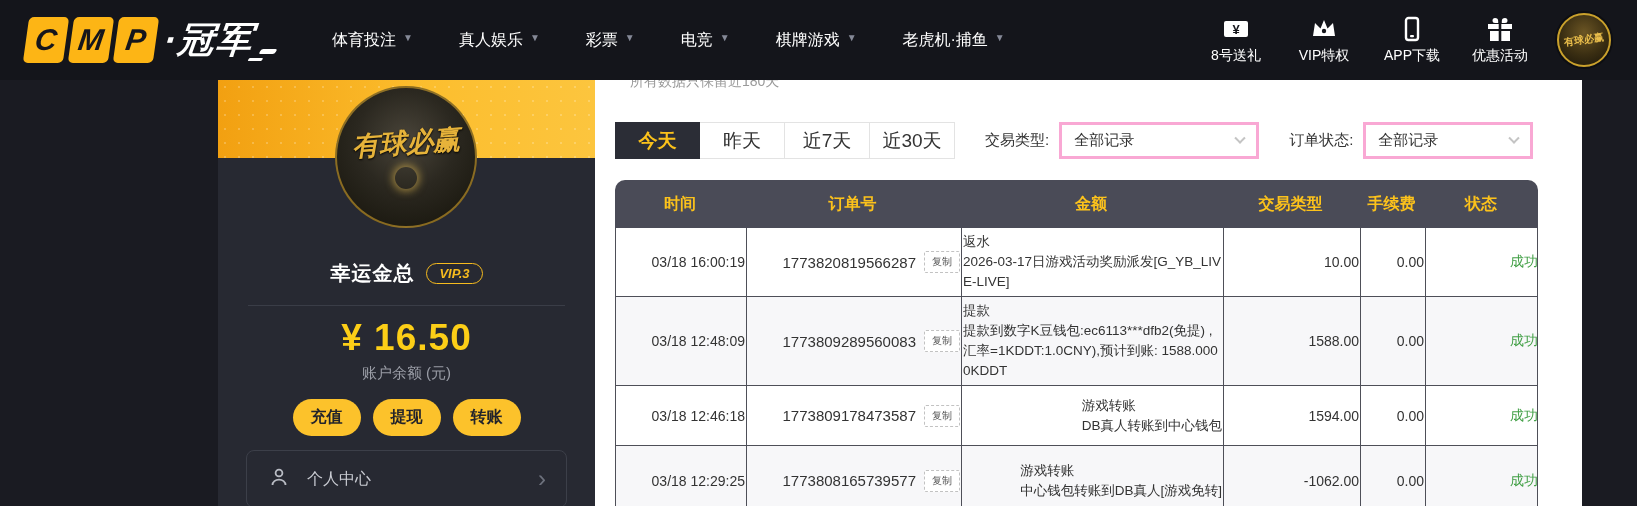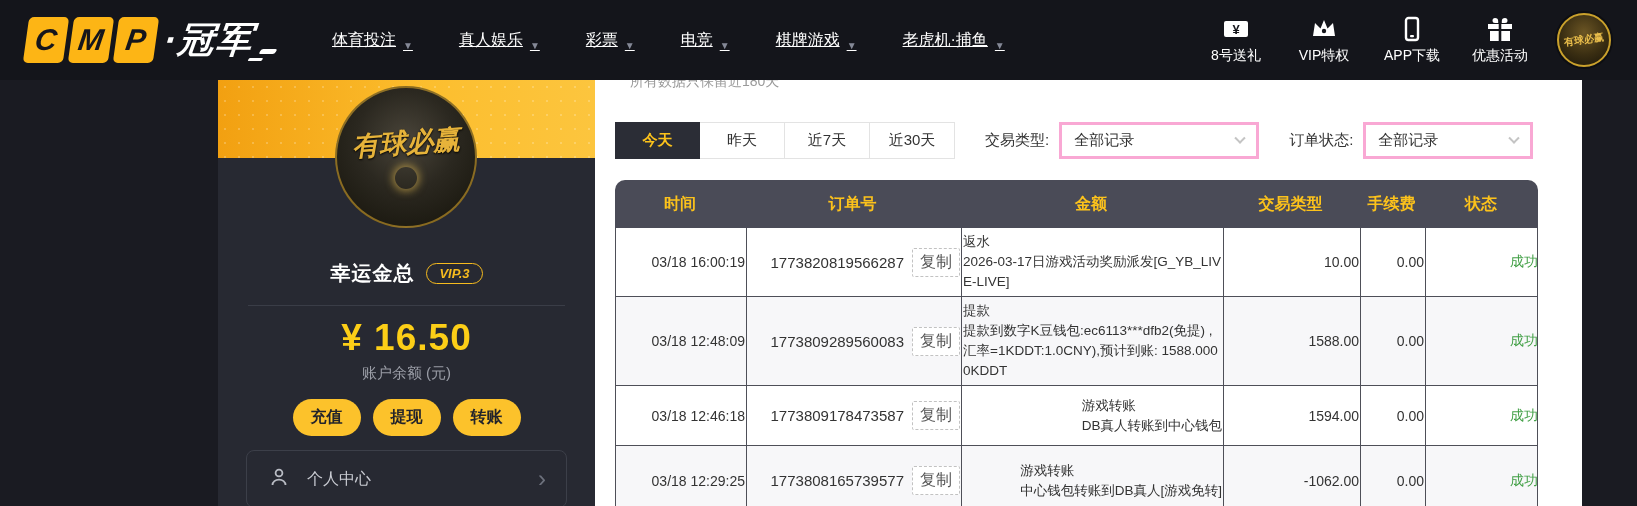--- a/index.html
+++ b/index.html
@@ -9,21 +9,21 @@
 
   
   .top-bar { position:absolute; left:0; top:0; width:1637px; height:80px; background:#14151b; display:flex; align-items:center; padding:0 26px; z-index:30; }
   .logo { display:flex; align-items:center; cursor:pointer; }
   .logo-tiles { display:flex; gap:5px; transform:skewX(-8deg); }
   .logo-tile { width:40px; height:46px; background:#fdb515; border-radius:5px; display:flex; align-items:center; justify-content:center; font-weight:bold; font-style:italic; font-size:30px; color:#15161c; }
   .logo-suffix { color:#fff; font-weight:bold; font-style:italic; font-size:36px; letter-spacing:2px; margin-left:8px; transform:skewX(-6deg); }
   .logo-dash { width:16px; height:5px; background:#fff; transform:skewX(-30deg); margin:22px 0 0 6px; border-radius:2px; box-shadow:-8px 8px 0 -1px #fff; }
 
   .main-nav { display:flex; align-items:center; gap:46px; margin-left:56px; }
-  .nav-item { display:flex; align-items:flex-end; gap:7px; color:#fff; font-size:16px; cursor:pointer; white-space:nowrap;text-decoration:underline; }
+  .nav-item { display:flex; align-items:flex-start; gap:7px; color:#fff; font-size:16px; cursor:pointer; white-space:nowrap; }
   .nav-caret { color:#858997; font-size:10px; margin-top:2px; }
 
   .quick-links { display:flex; align-items:center; gap:26px; margin-left:auto; }
   .quick-link { display:flex; flex-direction:column; align-items:center; gap:5px; color:#fff; font-size:14px; cursor:pointer; min-width:62px; }
   .quick-link svg { display:block; }
 
   .header-avatar { width:54px; height:54px; border-radius:50%; margin-left:26px; cursor:pointer;
     background:radial-gradient(circle at 50% 35%, #6b5524 0%, #3a2e12 55%, #191409 100%);
     border:2px solid #caa12c; display:flex; align-items:center; justify-content:center; overflow:hidden;
     box-shadow:0 0 0 2px #0d0e12; }
@@ -51,21 +51,21 @@
   .side-menu-label { color:#caccd3; font-size:16px; }
   .side-menu-chevron { margin-left:auto; color:#6d717d; font-size:24px; line-height:1; }
 
   
   .main { position:absolute; left:595px; top:80px; width:987px; height:426px; background:#ffffff; z-index:5; }
   .notice-clip { position:absolute; left:35px; top:0; height:13px; overflow:hidden; }
   .notice-clip span { display:block; margin-top:-7px; color:#9a9a9a; font-size:14px; white-space:nowrap; }
 
   .controls { position:absolute; left:20px; top:42px; display:flex; align-items:center; }
   .tabs { display:flex; }
-  .tab { width:85px; height:37px; display:flex; align-items:center; justify-content:center; font-size:15px; color:#333; background:#fff; border:1px solid #e3e3e3; border-left:none; cursor:pointer; }
+  .tab { width:85px; height:37px; display:flex; align-items:center; justify-content:center; font-size:19px; color:#333; background:#fff; border:1px solid #e3e3e3; border-left:none; cursor:pointer; }
   .tab:first-child { border-left:1px solid #e3e3e3; }
   .tab.active { background:#2b2d36; color:#fcc21b; font-weight:bold; border-color:#2b2d36; }
   .filter-label { font-size:15px; color:#333; margin-left:30px; margin-right:10px; white-space:nowrap; }
   .select { height:37px; border:3px solid #f9a8d4; border-radius:0; display:flex; align-items:center; padding:0 12px; font-size:15px; color:#333; cursor:pointer; background:#fff; }
   .select-1 { width:200px; }
   .select-2 { width:170px; }
   .select-caret { margin-left:auto; width:8px; height:8px; border-right:2px solid #c4c4c4; border-bottom:2px solid #c4c4c4; transform:rotate(45deg) translate(-2px,-2px); }
 
   .table { position:absolute; left:20px; top:100px; width:923px; }
   .tgrid { display:grid; grid-template-columns:130px 215px 262px 137px 65px 114px; }
@@ -73,21 +73,21 @@
   .th { display:flex; align-items:center; justify-content:center; color:#fcc21b; font-size:16px; font-weight:bold; }
   .trow { border:1px solid #4e4f58; border-top:none; background:#fff; }
   .trow:nth-child(odd) { background:#f7f7f9; }
   .trow .td { display:flex; align-items:center; justify-content:flex-end; font-size:14px; color:#333; border-left:1px solid #4e4f58; padding:4px 1px; }
   .trow .td:first-child { border-left:none; }
   .td-type { justify-content:flex-start; align-items:center; padding:6px 12px; }
   .type-inner { font-size:13.5px; line-height:20px; color:#333; word-break:break-all; }
   .td-amount { justify-content:flex-end; padding-right:12px; }
   .td-status { color:#43a047 !important; }
   .order-num { font-size:15px; }
-  .copy-btn { margin-left:8px; border:1px dashed #c2c2c2; background:#fff; color:#555; font-size:16px; padding:3px 7px; cursor:pointer; border-radius:2px; font-family:inherit; white-space:nowrap; }
+  .copy-btn { margin-left:8px; border:1px dashed #c2c2c2; background:#fff; color:#555; font-size:10px; padding:3px 7px; cursor:pointer; border-radius:2px; font-family:inherit; white-space:nowrap; }
   .row-1 { min-height:62px; } .row-2 { min-height:82px; } .row-3 { min-height:60px; } .row-4 { min-height:70px; }
 </style>
 </head>
 <body>
 
 <div class="stage">
 
   <header class="top-bar">
     <div class="logo">
       <div class="logo-tiles">

